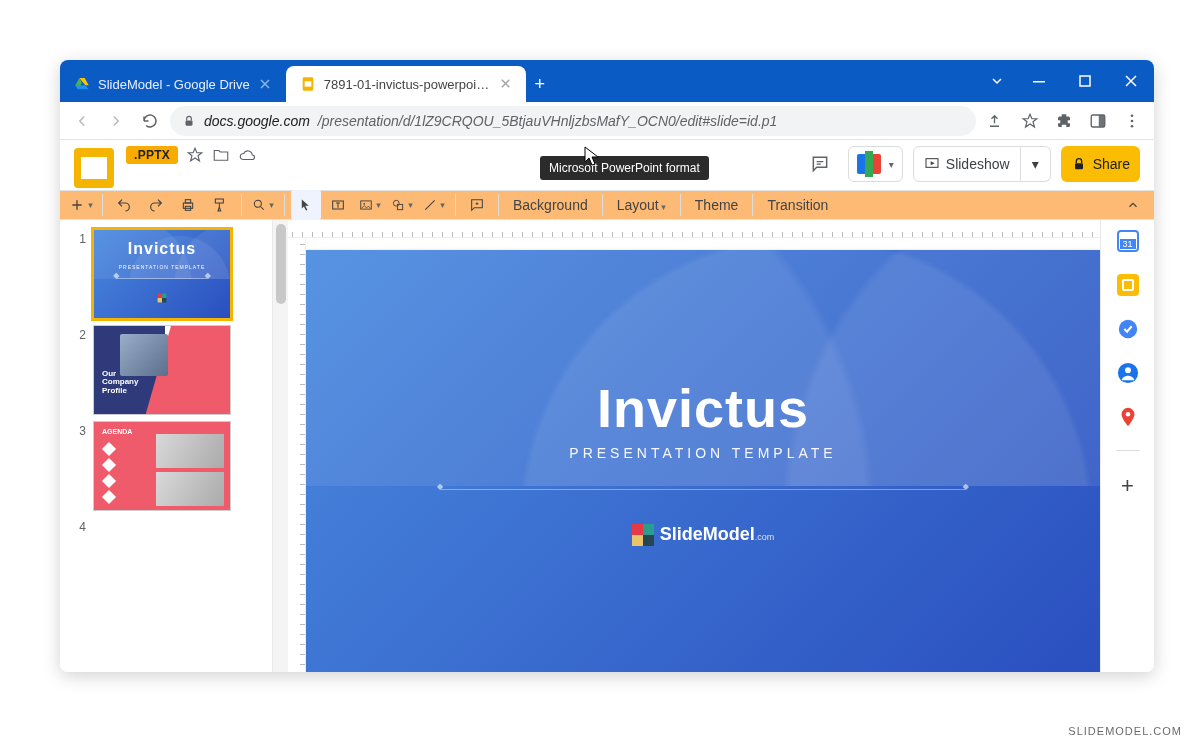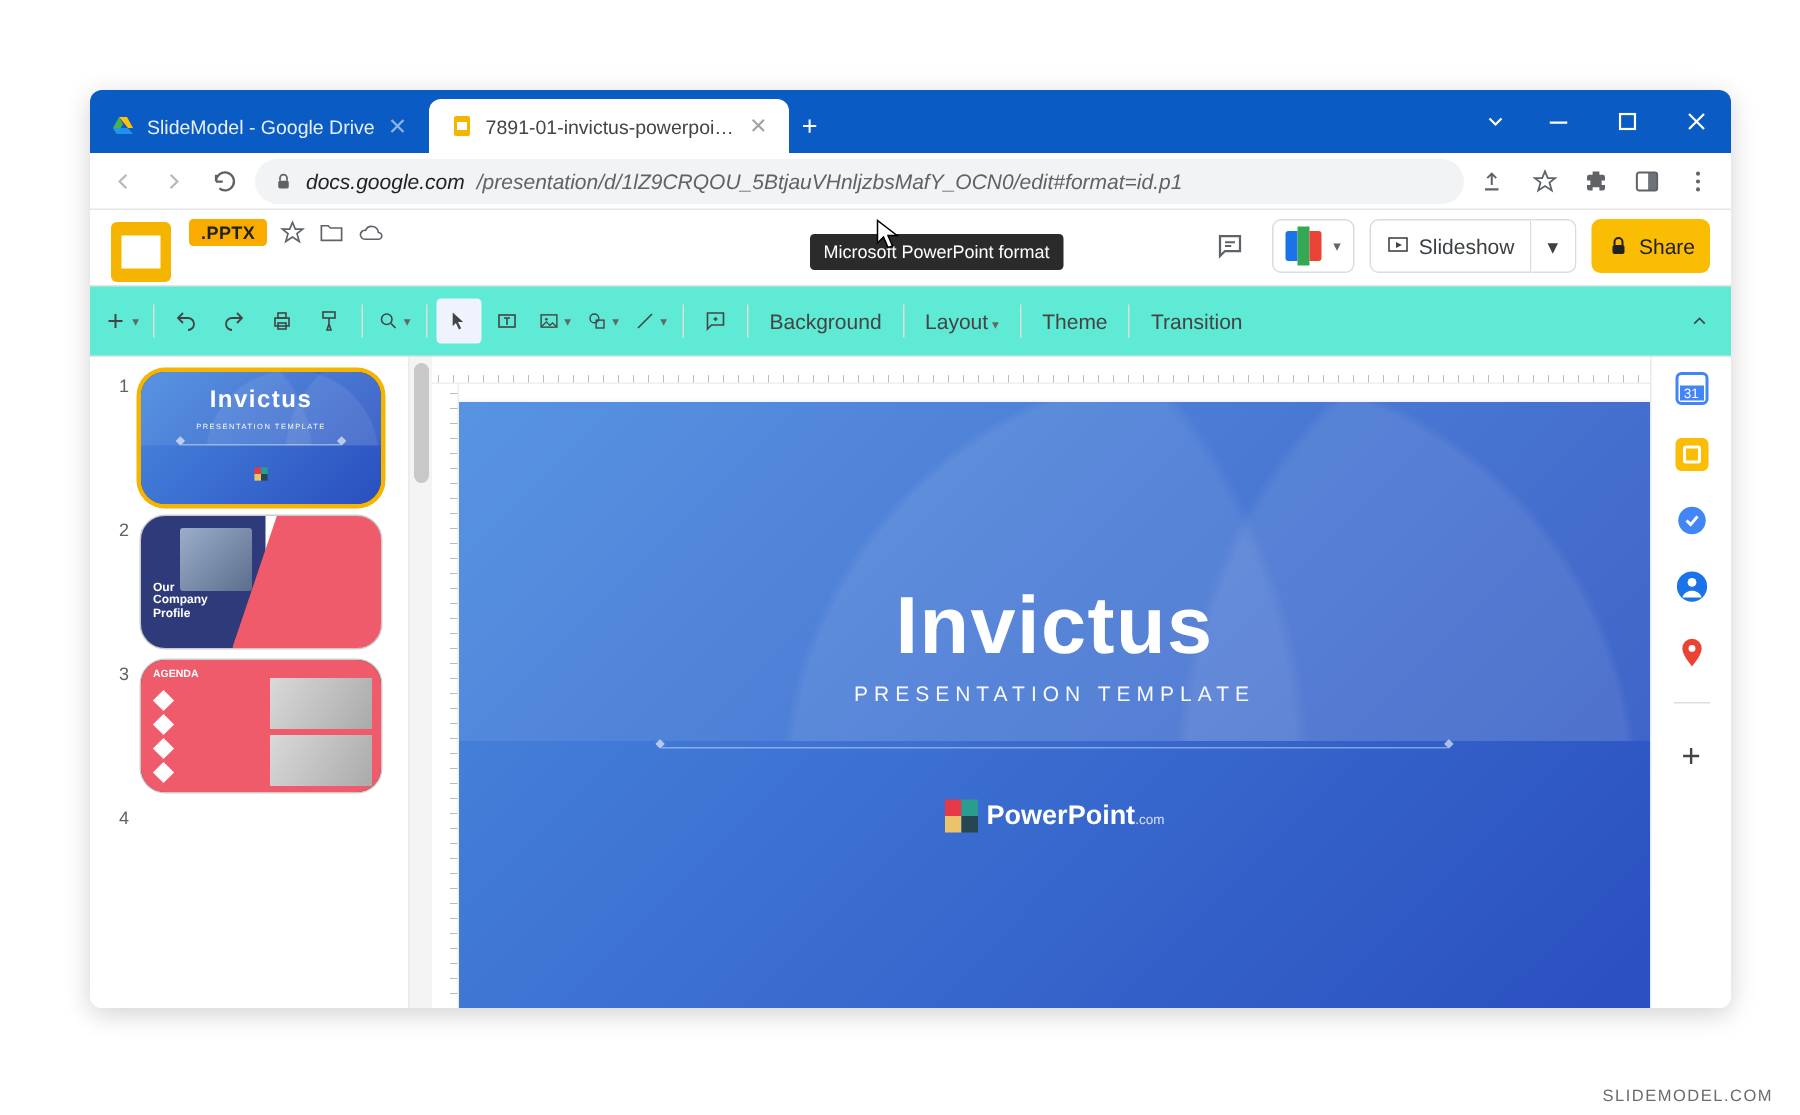--- a/index.html
+++ b/index.html
@@ -57,34 +57,34 @@
   .meet-logo { width: 26px; height: 26px; position: relative; }
   .meet-logo .ml1 { position:absolute; left:0; top:3px; width:8px; height:20px; background:#1a73e8; border-radius:2px 0 0 2px; }
   .meet-logo .ml2 { position:absolute; left:8px; top:0; width:8px; height:26px; background:#34a853; }
   .meet-logo .ml3 { position:absolute; left:16px; top:3px; width:8px; height:20px; background:#ea4335; border-radius:0 2px 2px 0; }
   .slideshow-group { display: flex; }
   .slideshow-group .hr-btn:first-child { border-top-right-radius: 0; border-bottom-right-radius: 0; }
   .slideshow-group .hr-btn.caret { border-left: none; border-top-left-radius: 0; border-bottom-left-radius: 0; width: 30px; padding: 0; justify-content: center; }
   .share-btn { background: #fbbc04; border: none; font-weight: 500; color: #202124; border-radius: 6px; }
 
   
-  .toolbar { height: 48px; border-top: 1px solid #e3e3e3; border-bottom: 1px solid #e3e3e3; background: #5eead4; display: flex; align-items: center; padding: 0 6px; gap: 2px; font-size: 14px; color: #444; }
+  .toolbar { height: 30px; border-top: 1px solid #e3e3e3; border-bottom: 1px solid #e3e3e3; background: #fdba74; display: flex; align-items: center; padding: 0 6px; gap: 2px; font-size: 14px; color: #444; }
   .tb-btn { width: 30px; height: 30px; display: flex; align-items: center; justify-content: center; border-radius: 3px; color: #444; cursor: pointer; }
   .tb-btn.caret::after { content: "▾"; font-size: 9px; margin-left: 3px; color:#666; }
   .tb-sep { width: 1px; height: 22px; background: #ddd; margin: 0 4px; }
   .tb-text { padding: 0 8px; cursor: pointer; }
   .tb-text.caret::after { content: " ▾"; font-size: 9px; color:#666; }
   .tb-spacer { flex: 1 1 auto; }
 
   
   .workspace { flex: 1 1 auto; display: flex; min-height: 0; background: #fff; }
   .filmstrip { width: 212px; background: #fff; overflow: hidden; padding: 6px 0 0 0; }
   .thumb-row { display: flex; gap: 8px; padding: 4px 10px 4px 14px; align-items: flex-start; }
   .thumb-num { width: 12px; text-align: right; font-size: 12px; color: #5f6368; padding-top: 2px; }
-  .thumb { width: 160px; height: 88px; border-radius: 16px; box-shadow: 0 0 0 1px #ccc; cursor: pointer; overflow: hidden; position: relative; background:#404040; }
+  .thumb { width: 136px; height: 88px; border-radius: 0; box-shadow: 0 0 0 1px #ccc; cursor: pointer; overflow: hidden; position: relative; background:#404040; }
   .thumb.selected { box-shadow: 0 0 0 3px #f4b400, 0 0 0 1px #ccc; }
   .thumb .slide-body { width: 100%; height: 100%; }
 
   .fs-scroll { width: 16px; background: #f4f4f4; border-left:1px solid #eaeaea; position:relative; }
   .fs-scroll::after { content:""; position:absolute; top:4px; left:3px; width:10px; height:80px; background:#c8c8c8; border-radius:5px; }
 
   .canvas-area { flex: 1 1 auto; display: flex; flex-direction: column; min-width: 0; }
   .ruler-h { height: 18px; background: #fff; border-bottom: 1px solid #eee; background-image: repeating-linear-gradient(to right, #bbb 0, #bbb 1px, transparent 1px, transparent 10px); background-position: 24px 12px; background-size: 10px 6px; background-repeat: repeat-x; }
   .canvas-body { flex: 1 1 auto; display: flex; min-height: 0; }
   .ruler-v { width: 18px; background: #fff; border-right: 1px solid #eee; background-image: repeating-linear-gradient(to bottom, #bbb 0, #bbb 1px, transparent 1px, transparent 10px); background-position: 12px 6px; background-size: 6px 10px; background-repeat: repeat-y; }
@@ -216,21 +216,21 @@
         </svg>
       </div>
     <div class="omnibox">
       <span class="lock">
           <svg viewBox="0 0 24 24" width="14" height="14">
             <rect x="6" y="11" width="12" height="9" rx="2" fill="#5f6368"></rect>
             <path d="M8 11V8a4 4 0 0 1 8 0v3" stroke="#5f6368" stroke-width="2" fill="none"></path>
           </svg>
         </span>
       <span class="url-dark">docs.google.com</span>
-        <span>/presentation/d/1lZ9CRQOU_5BtjauVHnljzbsMafY_OCN0/edit#format=id.p1</span>
+        <span>/presentation/d/1lZ9CRQOU_5BtjauVHnljzbsMafY_OCN0/edit#slide=id.p1</span>
     </div>
     <div class="addr-icon">
         <svg width="18" height="18" viewBox="0 0 24 24">
           <path d="M14 9l-4-4-4 4M10 5v10M4 19h12" stroke="currentColor" stroke-width="1.8" fill="none"></path>
         </svg>
       </div>
     <div class="addr-icon">
         <svg width="18" height="18" viewBox="0 0 24 24">
           <path d="M12 3l2.5 6H21l-5 4 2 7-6-4-6 4 2-7-5-4h6.5z" stroke="currentColor" stroke-width="1.6" fill="none"></path>
         </svg>
@@ -473,21 +473,21 @@
             <h1>Invictus</h1>
             <div class="sub">PRESENTATION TEMPLATE</div>
             <div class="divider"></div>
             <div class="sm-logo">
               <span class="sm-mark">
                   <span class="a"></span>
                   <span class="b"></span>
                   <span class="c"></span>
                   <span class="d"></span>
                 </span>
-              <span class="sm-text"><span>PowerPoint</span><small>.com</small></span>
+              <span class="sm-text"><span>SlideModel</span><small>.com</small></span>
             </div>
           </div>
         </div>
       </div>
     </div>
 
     <div class="side-panel">
       <div class="sp-icon" style="background:#fff;border:2px solid #4285f4;position:relative;">
           <div style="position:absolute;bottom:1px;right:1px;left:1px;top:7px;background:#4285f4;font-size:9px;color:#fff;text-align:center;line-height:11px;">31</div>
         </div>

